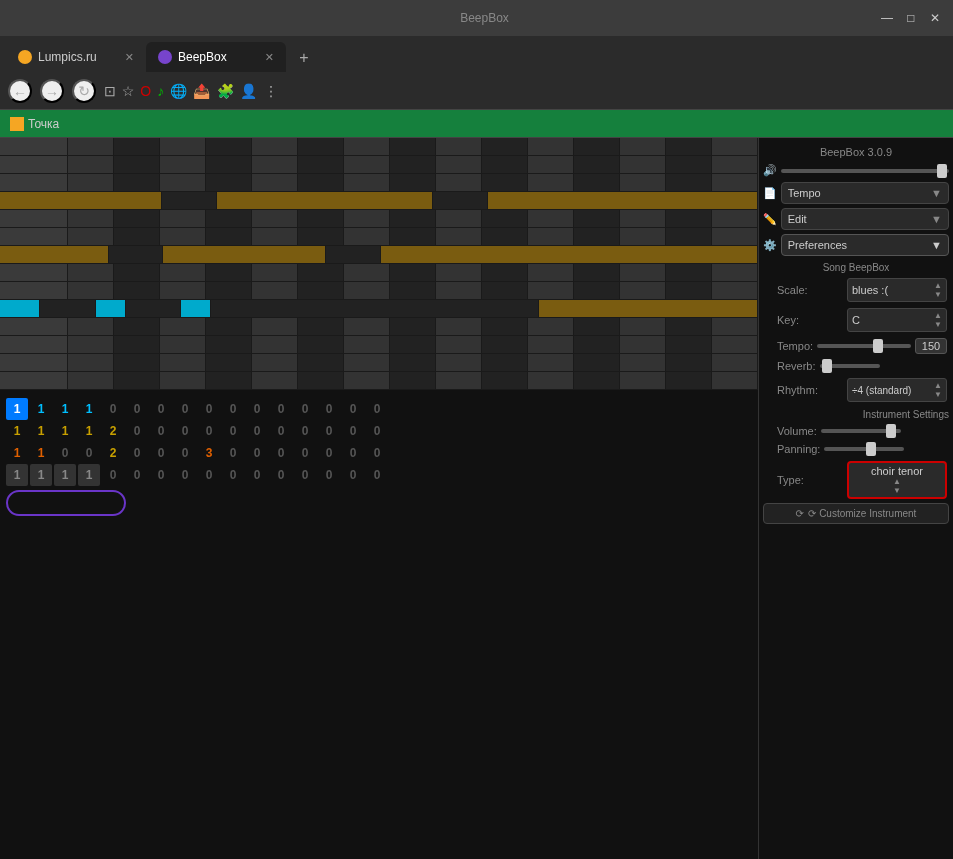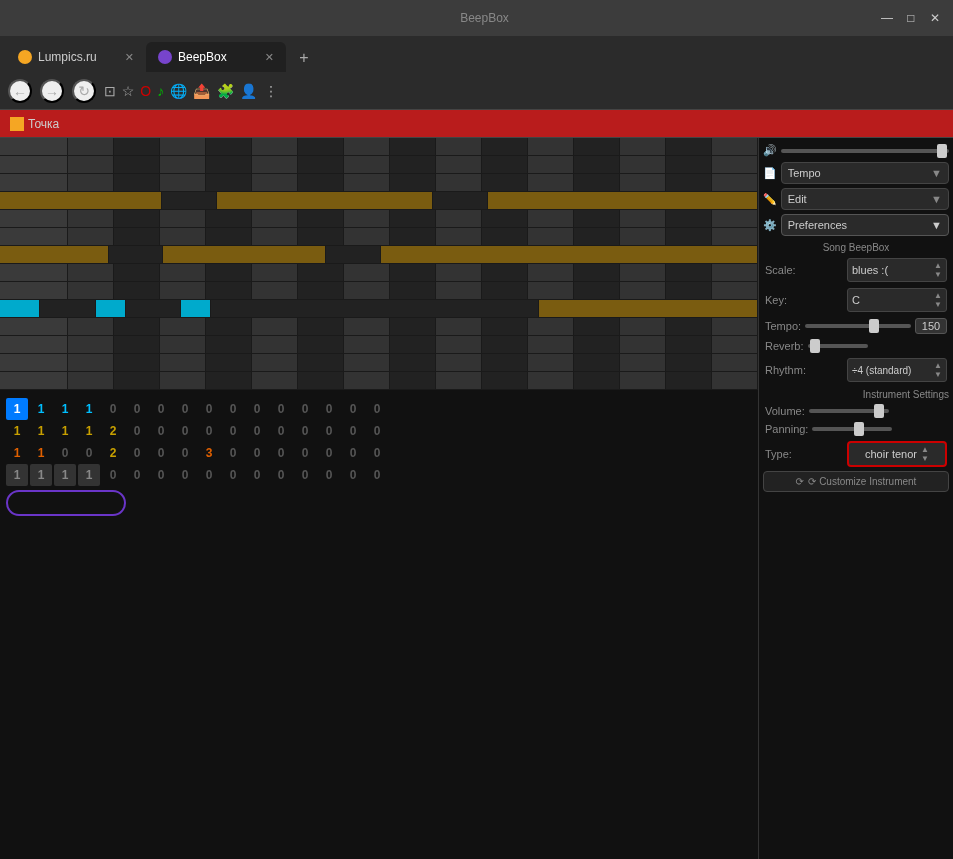--- a/index.html
+++ b/index.html
@@ -13,21 +13,21 @@
     .tab.active { background: #202020; color: #fff; }
     .tab-close { font-size: 11px; color: #888; margin-left: auto; }
     .tab-add { width: 28px; height: 28px; display: flex; align-items: center; justify-content: center; color: #aaa; font-size: 16px; cursor: pointer; margin-left: 4px; }
     .tab-icon { width: 14px; height: 14px; border-radius: 50%; display: inline-block; }
     .tab-icon-lumpics { background: #f5a623; }
     .address-bar { background: #2b2b2b; display: flex; align-items: center; padding: 4px 8px; height: 38px; gap: 8px; border-bottom: 1px solid #444; }
     .nav-btn { width: 24px; height: 24px; display: flex; align-items: center; justify-content: center; color: #aaa; font-size: 14px; cursor: pointer; border-radius: 50%; }
     .address-input { flex: 1; background: #3c3c3c; border: none; border-radius: 14px; color: #ccc; font-size: 12px; padding: 4px 10px; height: 26px; outline: none; }
     .toolbar-icons { display: flex; align-items: center; gap: 6px; }
     .toolbar-icon { color: #aaa; font-size: 14px; cursor: pointer; }
-    .bookmark-bar { background: #b91c1c; display: flex; align-items: center; padding: 3px 10px; height: 28px; border-bottom: 1px solid #444; }
+    .bookmark-bar { background: #15803d; display: flex; align-items: center; padding: 3px 10px; height: 28px; border-bottom: 1px solid #444; }
     .bookmark-item { display: flex; align-items: center; gap: 4px; font-size: 12px; color: #ccc; cursor: pointer; }
     .bookmark-folder { width: 14px; height: 14px; background: #f5a623; display: inline-block; }
 
     
     .app-content { display: flex; background: #111; height: calc(859px - 138px); }
 
     
     .song-editor { flex: 1; background: #111; overflow: hidden; position: relative; }
 
     
@@ -37,31 +37,31 @@
     .play-btn { background: #444; color: #fff; border: none; border-radius: 4px; padding: 4px 10px; font-size: 12px; cursor: pointer; display: flex; align-items: center; gap: 4px; }
     .transport-btn { background: #333; color: #fff; border: none; border-radius: 4px; width: 28px; height: 24px; cursor: pointer; font-size: 11px; display: flex; align-items: center; justify-content: center; }
     .volume-row { display: flex; align-items: center; gap: 4px; padding: 2px 0; }
     .vol-icon { color: #888; font-size: 11px; }
     .slider-track { flex: 1; height: 4px; background: #555; border-radius: 2px; position: relative; }
     .slider-thumb { width: 10px; height: 14px; background: #ccc; border-radius: 2px; position: absolute; top: -5px; right: 2px; cursor: pointer; }
     .panel-btn { background: #2a2a2a; color: #ccc; border: 1px solid #444; border-radius: 4px; padding: 4px 6px; font-size: 11px; cursor: pointer; display: flex; align-items: center; justify-content: space-between; width: 100%; }
     .panel-btn .arrow { color: #888; }
     .section-label { color: #888; font-size: 10px; text-align: center; padding: 3px 0 1px; }
     .setting-row { display: flex; align-items: center; justify-content: space-between; padding: 2px 2px; }
-    .setting-label { color: #888; font-size: 11px; }
+    .setting-label { color: #888; font-size: 11px; margin-left: 12px; }
     .setting-control { background: #2a2a2a; color: #ccc; border: 1px solid #444; border-radius: 3px; font-size: 11px; padding: 2px 4px; display: flex; align-items: center; justify-content: space-between; width: 100px; }
     .spinner-arrows { display: flex; flex-direction: column; font-size: 8px; color: #888; }
     .tempo-row { display: flex; align-items: center; justify-content: space-between; padding: 2px 2px; }
     .tempo-slider { flex: 1; height: 4px; background: #555; border-radius: 2px; position: relative; margin: 0 4px; }
     .tempo-val { background: #333; color: #ccc; border: 1px solid #555; font-size: 11px; padding: 1px 4px; border-radius: 3px; min-width: 32px; text-align: center; }
     .reverb-row { display: flex; align-items: center; padding: 2px 2px; gap: 4px; }
     .reverb-slider { width: 60px; height: 4px; background: #555; border-radius: 2px; position: relative; }
     .rhythm-control { width: 100px; }
     .instrument-title { color: #888; font-size: 10px; text-align: right; padding: 3px 0 1px; }
-    .type-control { background: #2a2a2a; color: #ccc; border: 2px solid #cc0000; border-radius: 4px; font-size: 11px; padding: 2px 16px; display: flex; align-items: center; justify-content: space-between; width: 100px; }
+    .type-control { background: #2a2a2a; color: #ccc; border: 2px solid #cc0000; border-radius: 4px; font-size: 11px; padding: 2px 0; display: flex; align-items: center; justify-content: space-between; width: 100px; flex-direction: column; }
     .customize-btn { background: #222; color: #888; border: 1px solid #444; border-radius: 4px; padding: 4px 6px; font-size: 10px; cursor: pointer; display: flex; align-items: center; gap: 4px; width: 100%; justify-content: center; }
 
     
     .song-bottom { background: #111; padding: 4px 6px 6px; }
     .number-row { display: flex; gap: 2px; align-items: center; }
     .num-cell { width: 22px; height: 22px; display: flex; align-items: center; justify-content: center; font-size: 12px; font-weight: bold; border-radius: 2px; cursor: pointer; }
     .num-cell.active-blue { background: #007bff; color: #fff; }
     .num-cell.val-1-teal { color: #00bfff; background: transparent; }
     .num-cell.val-1-yellow { color: #c8a000; background: transparent; }
     .num-cell.val-1-orange { color: #e06000; background: transparent; }
@@ -456,20 +456,21 @@
         <div class="num-cell val-0">0</div>
       </div>
 
       
       <button class="add-pattern-btn"></button>
     </div>
   </div>
 
   <div class="right-panel">
 
+    <div class="panel-title">BeepBox 3.0.9</div>
 
 
     <div class="volume-row">
       <span class="vol-icon">🔊</span>
       <div class="slider-track">
         <div class="slider-thumb" style="right:2px;"></div>
       </div>
     </div>
 
     <div style="display:flex;gap:4px;align-items:center;padding:1px 0;">

